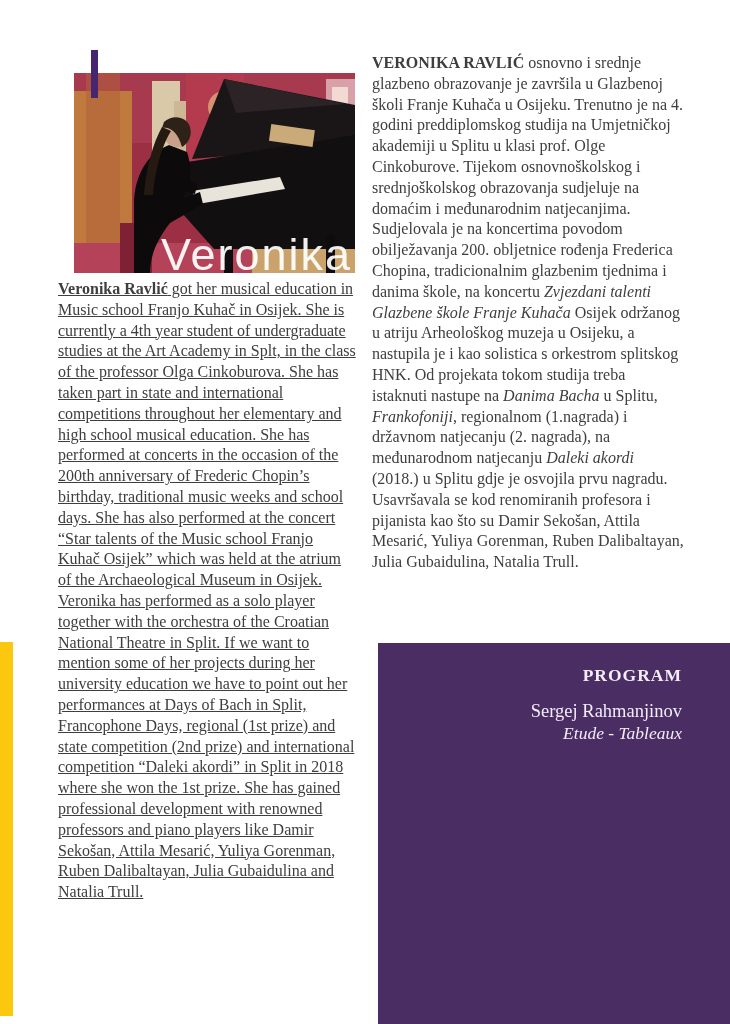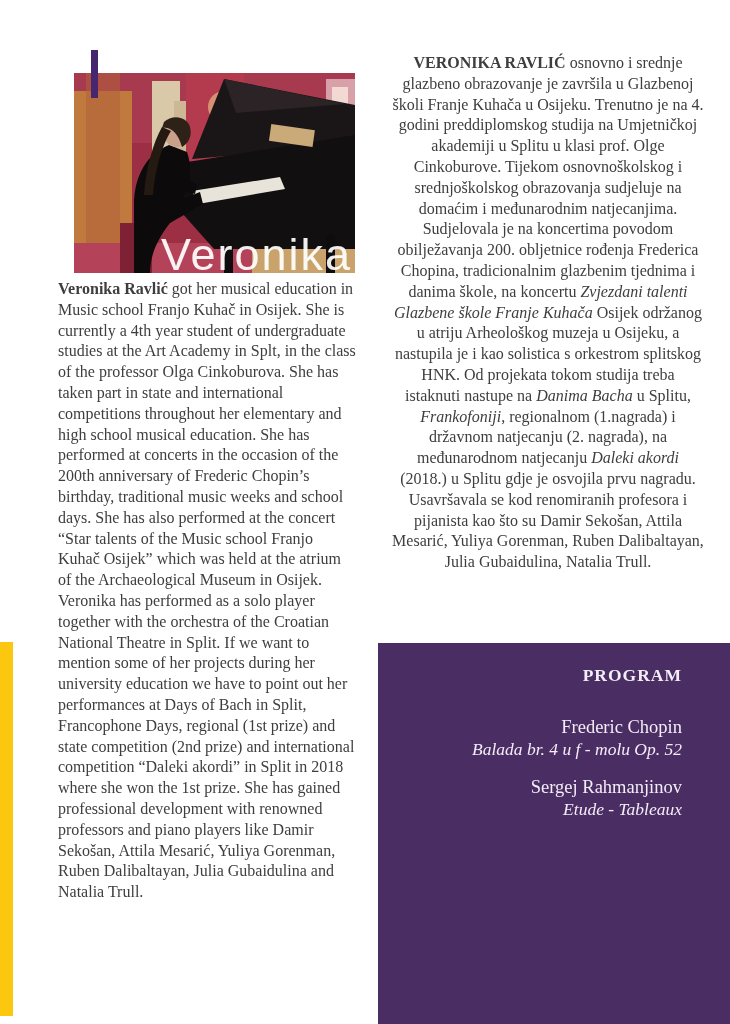--- a/index.html
+++ b/index.html
@@ -26,35 +26,35 @@
     font-family:"Liberation Sans", sans-serif;
     font-weight:200;font-size:45px;letter-spacing:2px;
     color:rgba(255,255,255,0.93);line-height:1.15;
   }
 
   
   .col{
     position:absolute;color:var(--text,#3f3d3e);
     font-size:16px;line-height:20.8px;text-align:left;
   }
-  .col-left{left:58px;top:279px;width:300px;}
-  .col-right{left:392px;top:53px;width:312px;text-align:center;}
+  .col-left{left:58px;top:279px;width:300px;text-decoration:underline;}
+  .col-right{left:372px;top:53px;width:312px;}
 
   
   .program-box{
     position:absolute;left:378px;top:643px;right:0;bottom:0;
     background:var(--purple-box,#4a2d63);
     color:var(--program-text,#f3edf7);
     box-sizing:border-box;
     padding:22px 48px 0 20px;
     text-align:right;
   }
   .program-title{
     font-weight:700;font-size:17.5px;letter-spacing:1px;
-    margin-bottom:30px;
+    margin-bottom:14px;
   }
   .program-item{margin-bottom:16px;}
   .composer{font-size:18.5px;line-height:22px;}
   .piece{font-style:italic;font-size:17.5px;line-height:22px;}
 
   
   .accent-yellow{
     position:absolute;left:0;top:642px;width:13px;height:374px;
     background:var(--yellow,#fbc70f);
   }
@@ -115,24 +115,20 @@
   </div>
 
   <div class="col col-left"><span style="font-weight: 700;">Veronika Ravlić</span><span> got her musical education in Music school Franjo Kuhač in Osijek. She is currently a 4th year student of undergraduate studies at the Art Academy in Splt, in the class of the professor Olga Cinkoburova. She has taken part in state and international competitions throughout her elementary and high school musical education. She has performed at concerts in the occasion of the 200th anniversary of Frederic Chopin’s birthday, traditional music weeks and school days. She has also performed at the concert “Star talents of the Music school Franjo Kuhač Osijek” which was held at the atrium of the Archaeological Museum in Osijek. Veronika has performed as a solo player together with the orchestra of the Croatian National Theatre in Split. If we want to mention some of her projects during her university education we have to point out her performances at Days of Bach in Split, Francophone Days, regional (1st prize) and state competition (2nd prize) and international competition “Daleki akordi” in Split in 2018 where she won the 1st prize. She has gained professional development with renowned professors and piano players like Damir Sekošan, Attila Mesarić, Yuliya Gorenman, Ruben Dalibaltayan, Julia Gubaidulina and Natalia Trull.</span></div>
 
   <div class="col col-right"><span style="font-weight: 700;">VERONIKA RAVLIĆ</span><span> osnovno i srednje glazbeno obrazovanje je završila u Glazbenoj školi Franje Kuhača u Osijeku. Trenutno je na 4. godini preddiplomskog studija na Umjetničkoj akademiji u Splitu u klasi prof. Olge Cinkoburove. Tijekom osnovnoškolskog i srednjoškolskog obrazovanja sudjeluje na domaćim i međunarodnim natjecanjima. Sudjelovala je na koncertima povodom obilježavanja 200. obljetnice rođenja Frederica Chopina, tradicionalnim glazbenim tjednima i danima škole, na koncertu </span><span style="font-style: italic;">Zvjezdani talenti Glazbene škole Franje Kuhača</span><span> Osijek održanog u atriju Arheološkog muzeja u Osijeku, a nastupila je i kao solistica s orkestrom splitskog HNK. Od projekata tokom studija treba istaknuti nastupe na </span><span style="font-style: italic;">Danima Bacha</span><span> u Splitu,  </span><span style="font-style: italic;">Frankofoniji</span><span>, regionalnom (1.nagrada) i državnom natjecanju (2. nagrada), na međunarodnom natjecanju </span><span style="font-style: italic;">Daleki akordi</span><span> (2018.) u Splitu gdje je osvojila prvu nagradu. Usavršavala se kod renomiranih profesora i pijanista kao što su Damir Sekošan, Attila Mesarić, Yuliya Gorenman, Ruben Dalibaltayan, Julia Gubaidulina, Natalia Trull.</span></div>
 
   <div class="program-box">
     <div class="program-title">PROGRAM</div>
     <div class="program-items">
         <div class="program-item">
-          <div class="composer">Frederic Chopin</div>
-          <div class="piece">Balada br. 4 u f - molu Op. 52</div>
-        </div>
-        <div class="program-item">
           <div class="composer">Sergej Rahmanjinov</div>
           <div class="piece">Etude - Tableaux</div>
         </div>
         <div class="program-item">
         </div>
       </div>
   </div>
 
   <div class="accent-yellow"></div>
 

